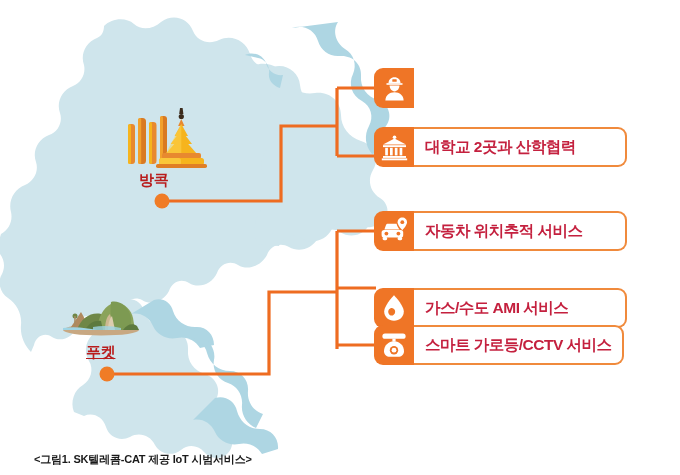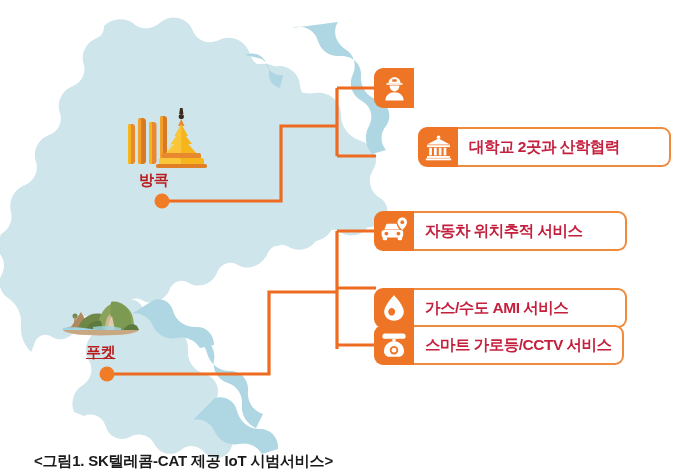--- a/index.html
+++ b/index.html
@@ -73,31 +73,31 @@
     padding-right: 10px;
     font-size: 15.5px;
     font-weight: bold;
     color: #c4203e;
     letter-spacing: -0.5px;
     white-space: nowrap;
     box-sizing: border-box;
   }
 
   #svc-0 { left: 374px; top: 68px;  width: 253px; }
-  #svc-1 { left: 374px; top: 127px; width: 253px; margin-left: 44px; }
+  #svc-1 { left: 374px; top: 127px; width: 253px; }
   #svc-2 { left: 374px; top: 211px; width: 253px; }
   #svc-3 { left: 374px; top: 268px; width: 253px; margin-top: 20px; }
   #svc-4 { left: 374px; top: 325px; width: 238px; }
 
   
   #caption {
     position: absolute;
     left: 34px;
     top: 452px;
-    font-size: 15px;
+    font-size: 11px;
     font-weight: bold;
     color: #1a1a1a;
     letter-spacing: -0.2px;
     white-space: nowrap;
   }
 </style>
 </head>
 <body>
 
 <div id="stage">

